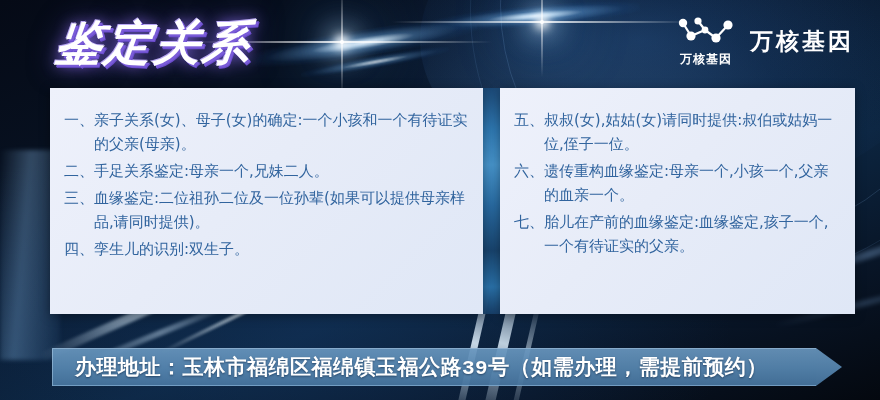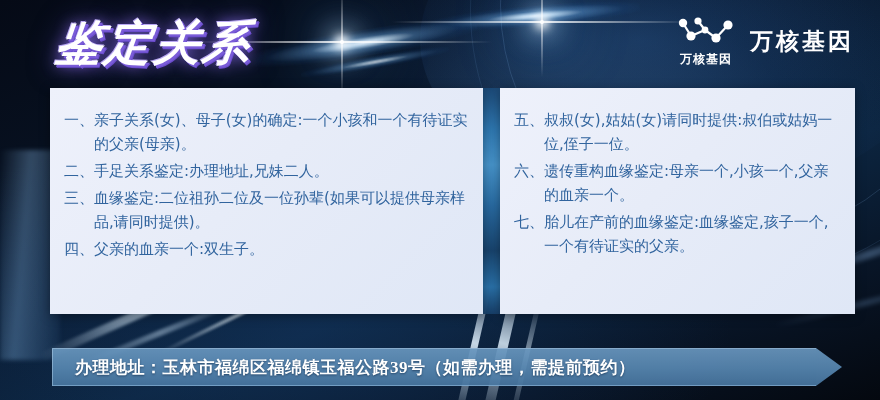--- a/index.html
+++ b/index.html
@@ -205,22 +205,22 @@
     border-bottom: 1px solid rgba(150,190,225,0.35);
     border-left: 1px solid rgba(190,220,245,0.45);
   }
   .addr-arrow {
     flex: 0 0 auto;
     width: 26px; height: 38px;
     background: linear-gradient(180deg, rgba(104,150,190,0.92) 0%, rgba(86,134,176,0.92) 55%, rgba(72,118,160,0.92) 100%);
     clip-path: polygon(0 0, 0 100%, 100% 50%);
   }
   .addr-text {
-    font-family: Liberation Serif, serif;
-    font-size: 17px;
+    font-family: Liberation Mono, monospace;
+    font-size: 21px;
     font-weight: 700;
     color: #ffffff;
     letter-spacing: 0.5px;
     white-space: nowrap;
     text-shadow: 0 1px 2px rgba(0,20,45,0.5);
     text-align: center;
   }
 </style>
 </head>
 <body>
@@ -279,29 +279,29 @@
 
   <div class="panel-gap"></div>
 
   <div class="panel left">
     <div class="item">
       <span class="item-num">一、</span>
       <span class="item-text">亲子关系(女)、母子(女)的确定:一个小孩和一个有待证实的父亲(母亲)。</span>
     </div>
     <div class="item">
       <span class="item-num">二、</span>
-      <span class="item-text">手足关系鉴定:办理地址,兄妹二人。</span>
+      <span class="item-text">手足关系鉴定:母亲一个,兄妹二人。</span>
     </div>
     <div class="item">
       <span class="item-num">三、</span>
       <span class="item-text">血缘鉴定:二位祖孙二位及一位孙辈(如果可以提供母亲样品,请同时提供)。</span>
     </div>
     <div class="item">
       <span class="item-num">四、</span>
-      <span class="item-text">父亲的血亲一个:双生子。</span>
+      <span class="item-text">孪生儿的识别:双生子。</span>
     </div>
   </div>
 
   <div class="panel right">
     <div class="item">
       <span class="item-num">五、</span>
       <span class="item-text">叔叔(女),姑姑(女)请同时提供:叔伯或姑妈一位,侄子一位。</span>
     </div>
     <div class="item">
       <span class="item-num">六、</span>

